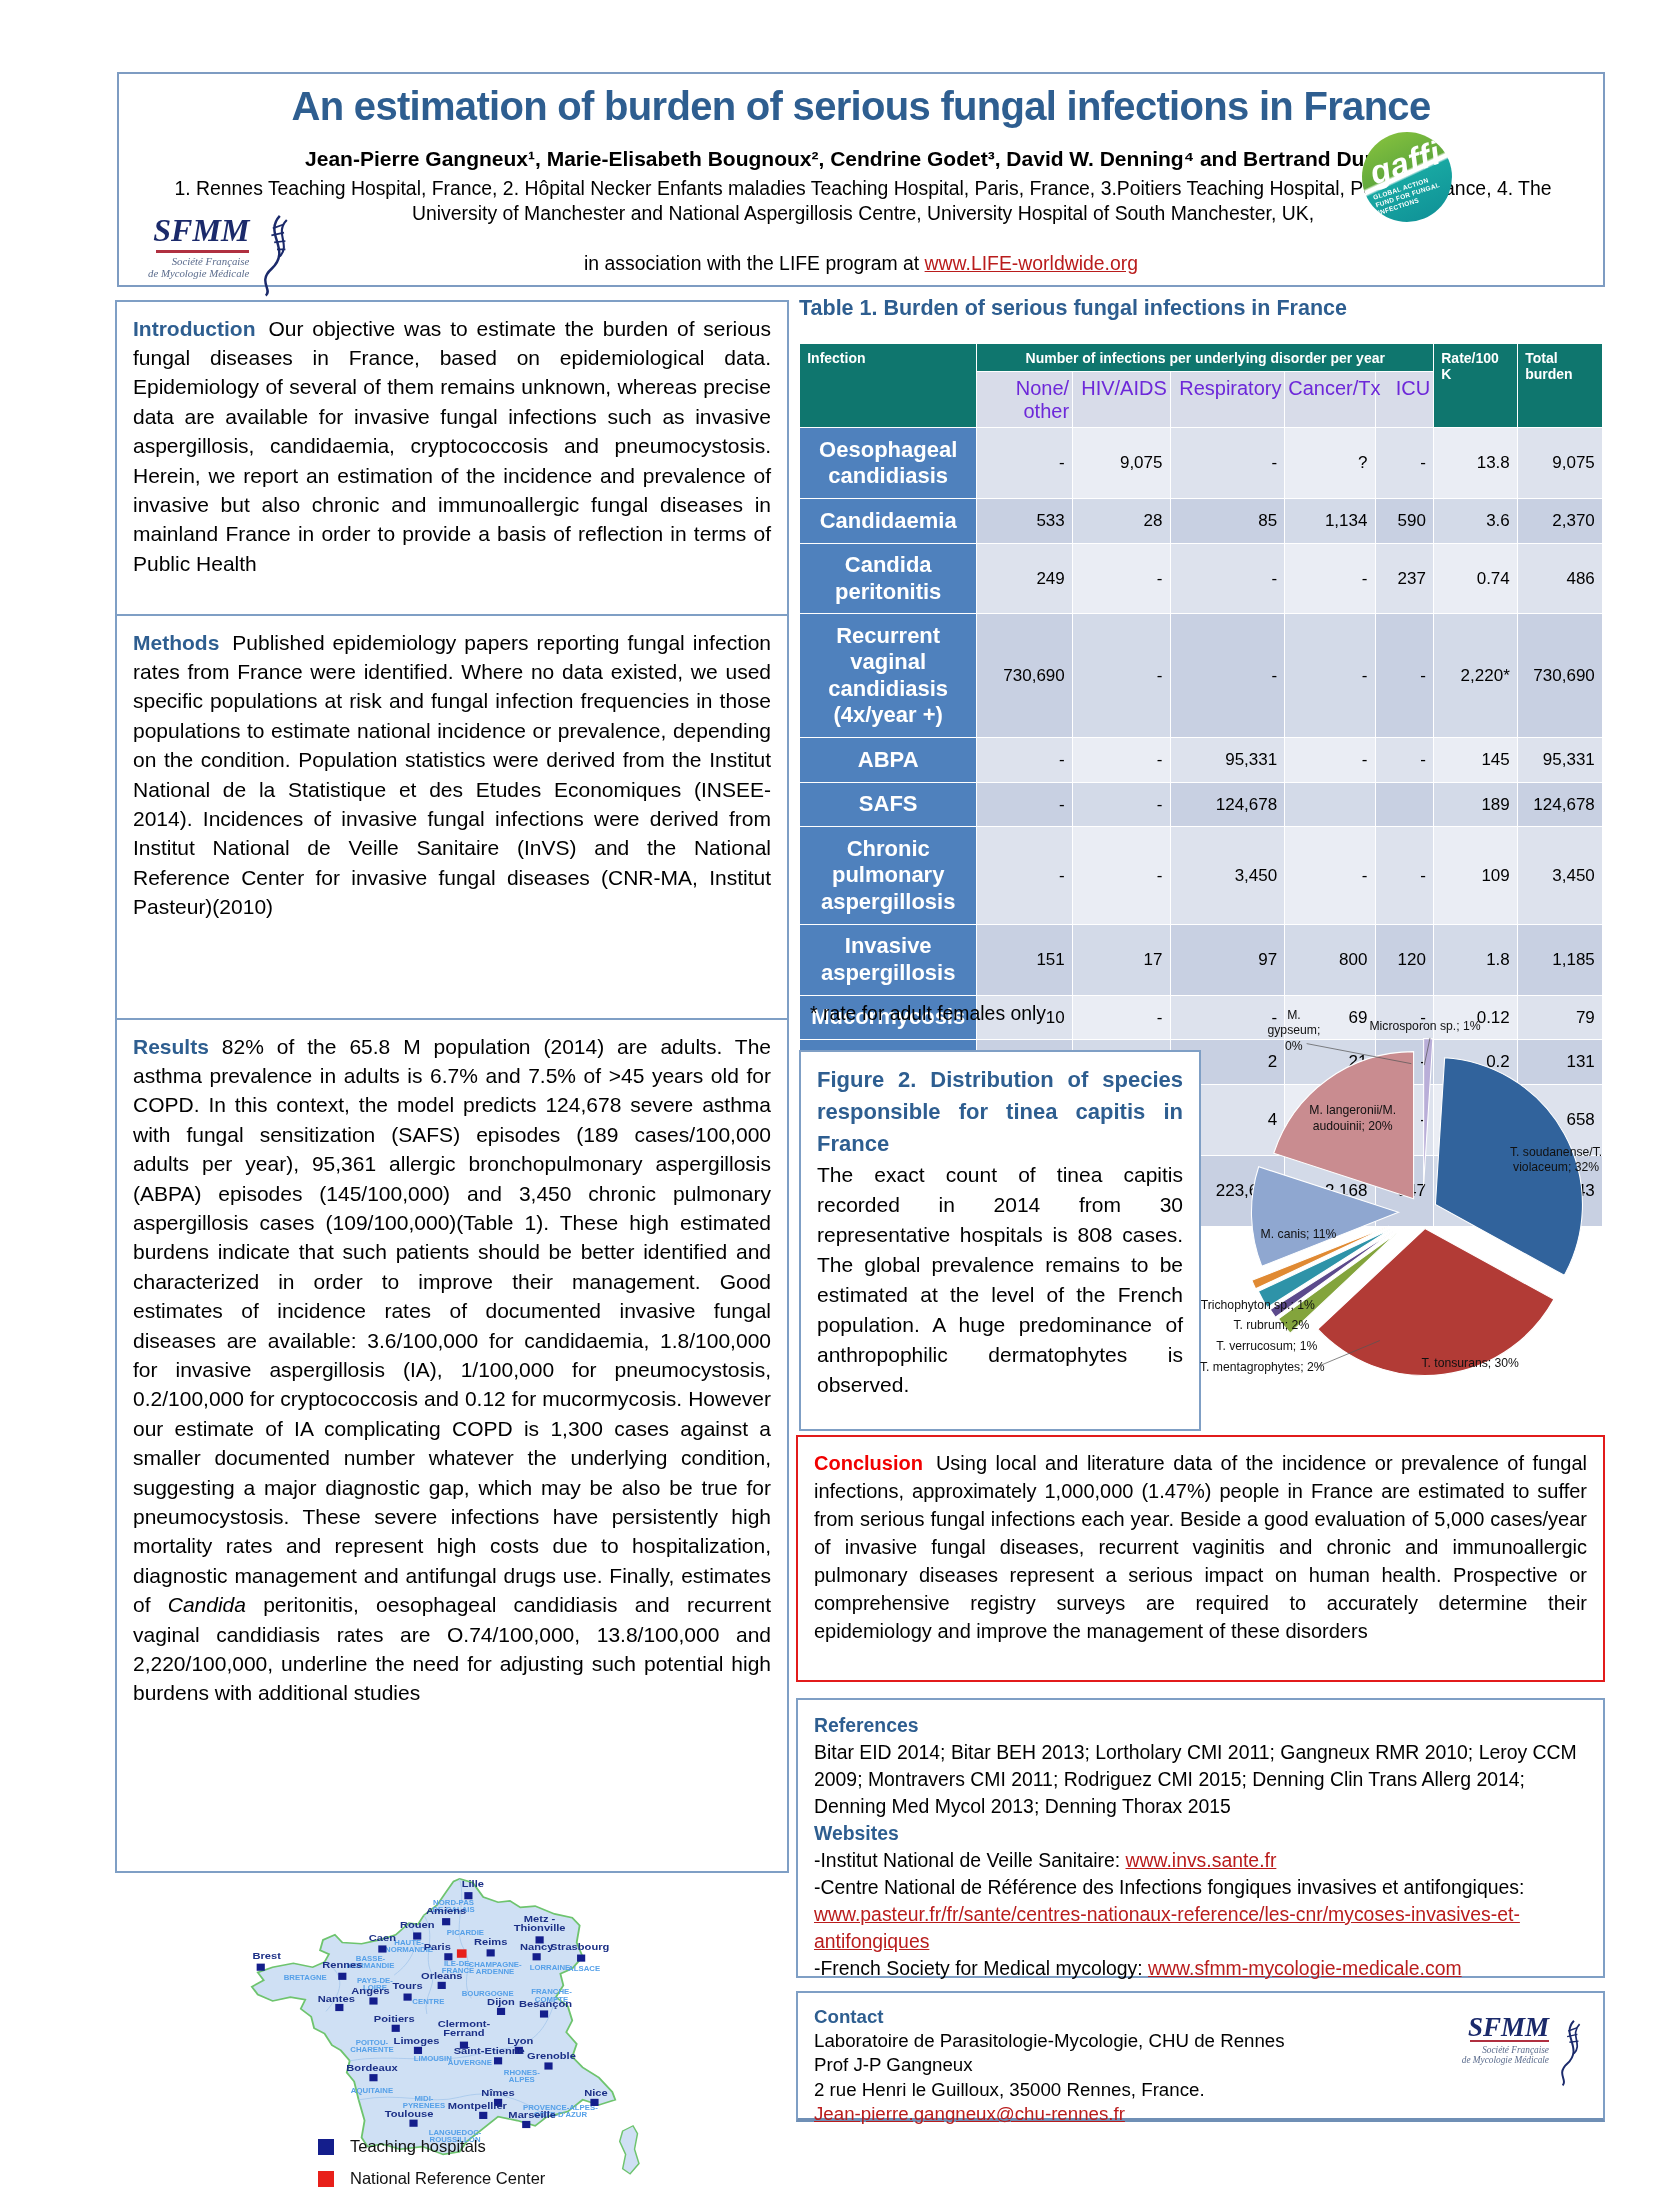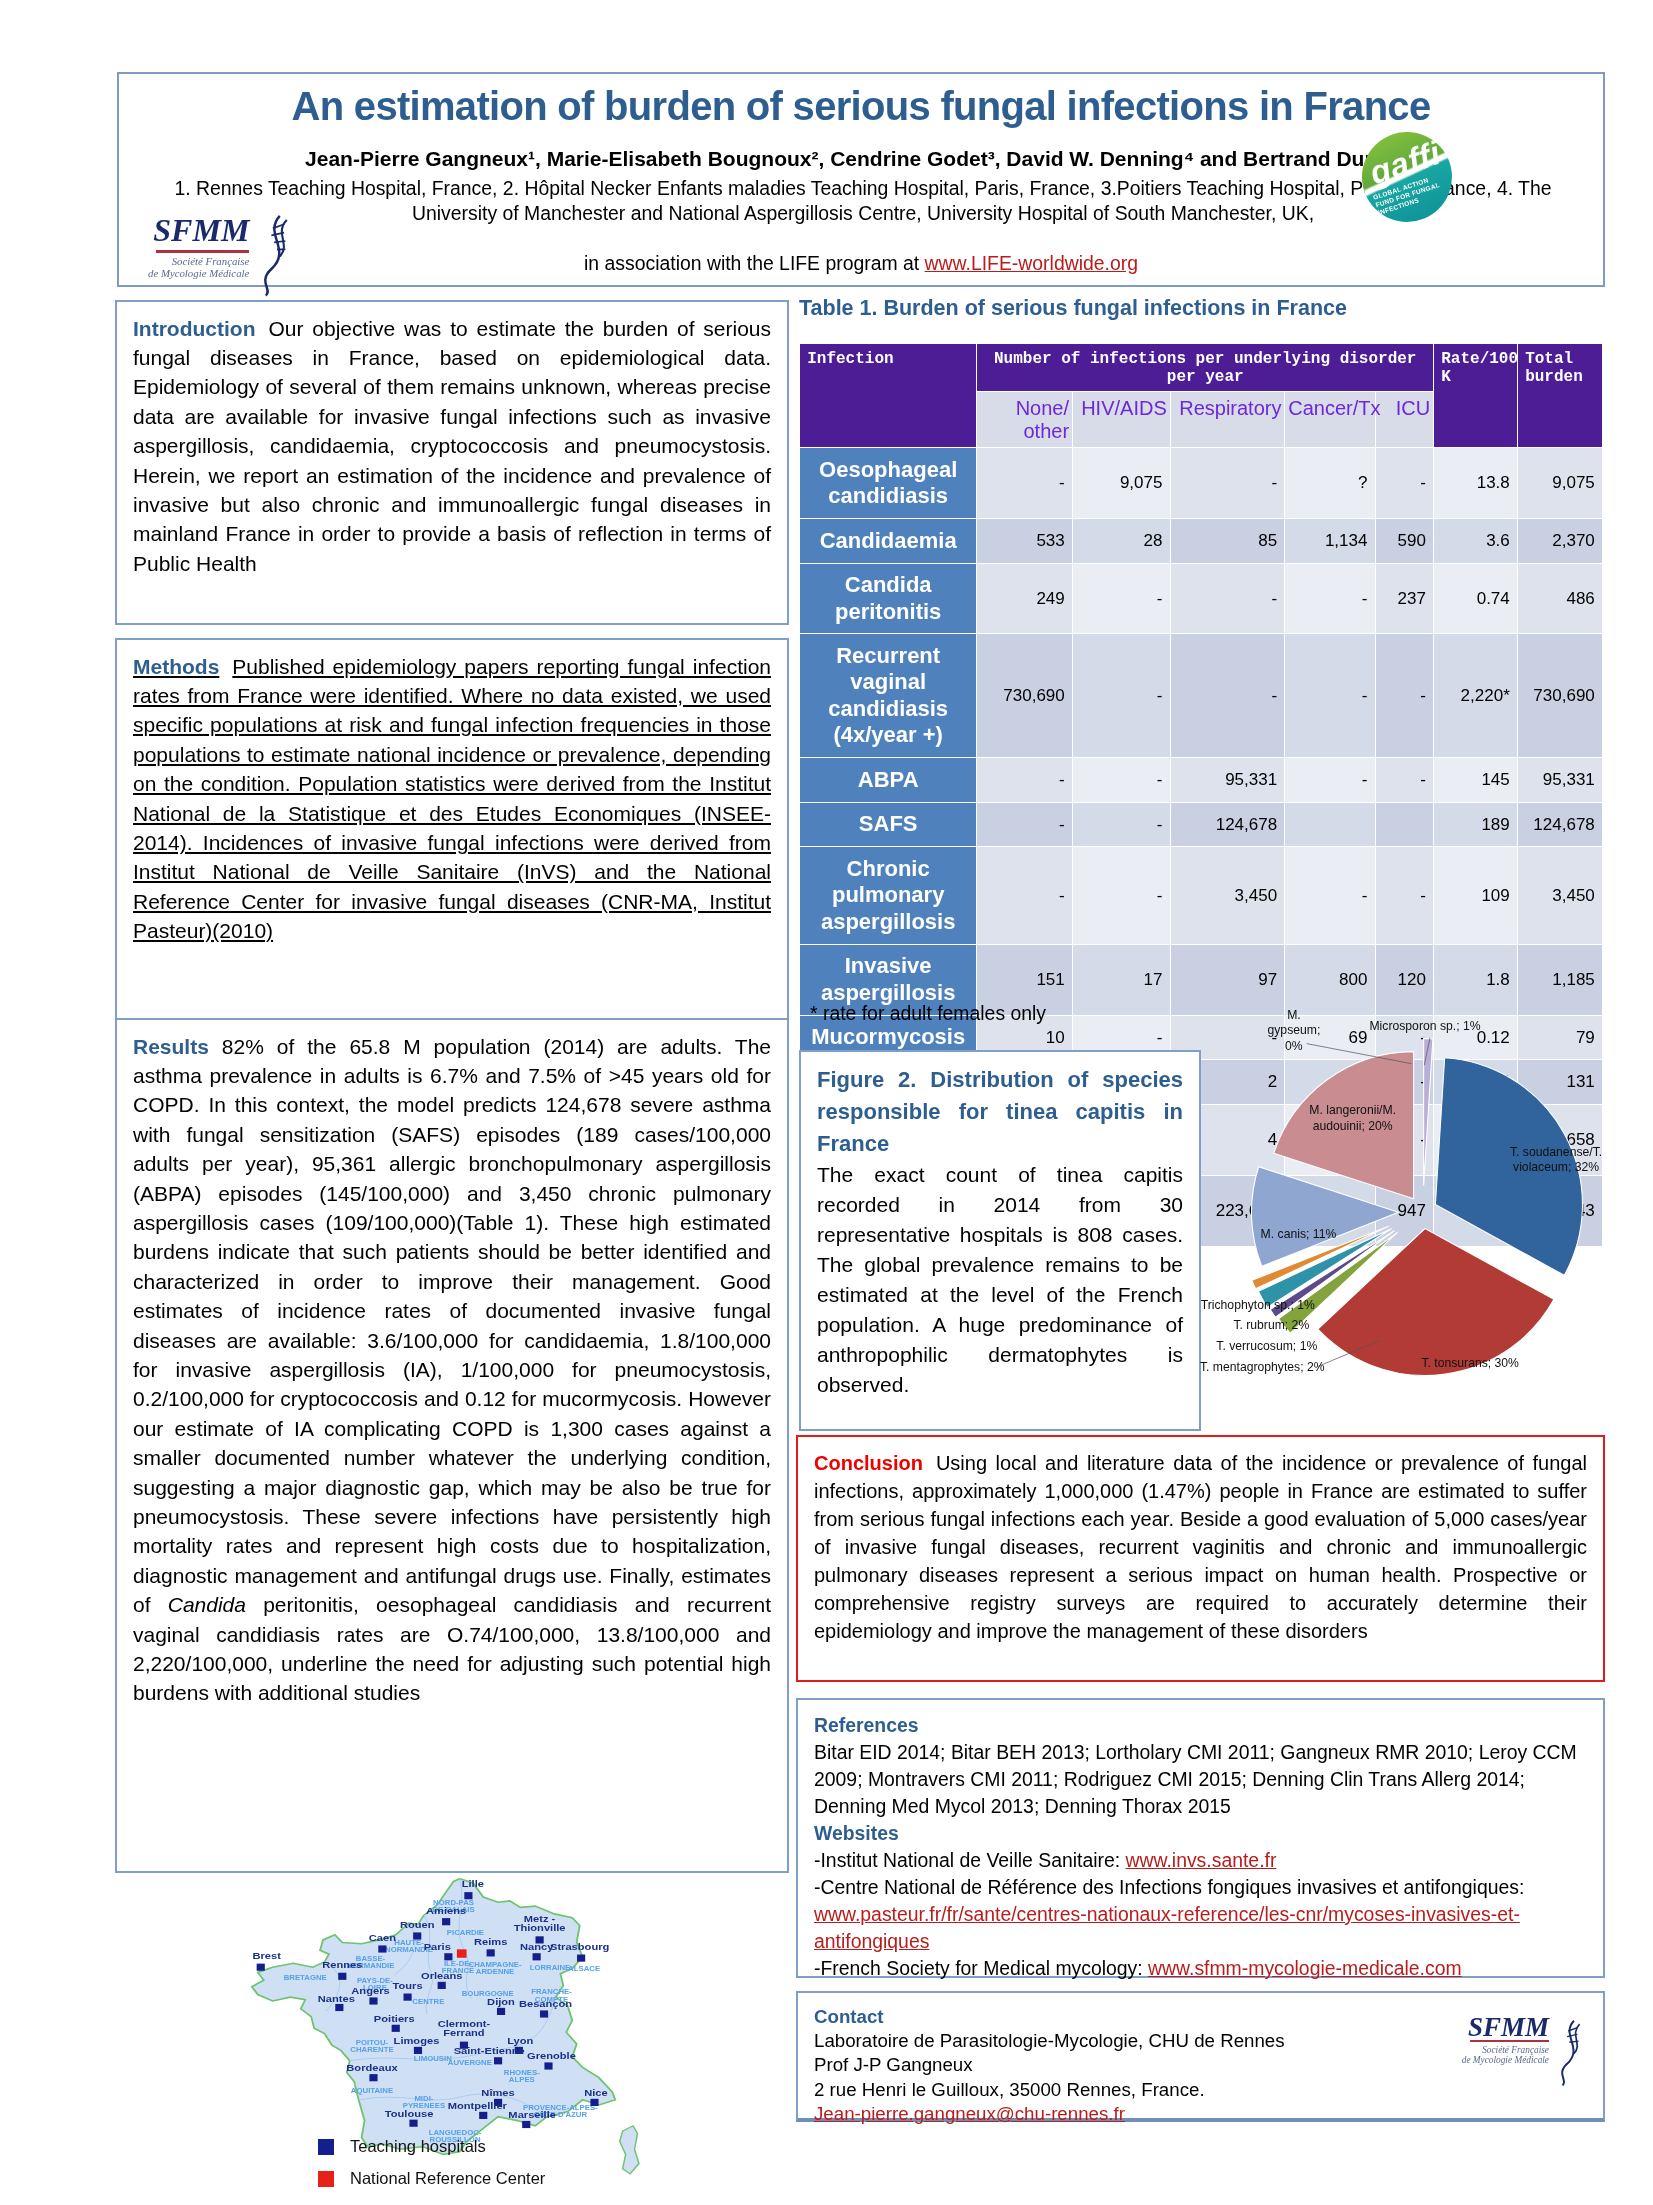--- a/index.html
+++ b/index.html
@@ -27,34 +27,34 @@
   #gaffi{left:1362px;top:132px;width:90px;height:90px;border-radius:50%;
          background:linear-gradient(155deg,#8CC63E 0%,#62A93C 44%,#ffffff 46%,#ffffff 49%,#18A7A2 51%,#0E8E95 100%);
          overflow:hidden;}
   #gaffi .gaffi-word{position:absolute;left:7.2px;top:11.5px;color:#fff;font-size:33px;font-weight:bold;font-style:italic;transform:rotate(-18deg);letter-spacing:0.7px;}
   #gaffi .gaffi-sub{position:absolute;left:11.5px;top:50px;width:75px;color:#fff;font-size:6.5px;font-weight:bold;line-height:1.2;transform:rotate(-18deg);letter-spacing:0.3px;}
   
   .box{border:2.2px solid #7F9FC5;background:#fff;padding:11.5px 16px;text-align:justify;font-size:21px;line-height:29.4px;color:#000;}
   .sec-head{font-weight:bold;color:#2E5E90;margin-right:13px;}
   .sec-head-red{font-weight:bold;color:#F10000;margin-right:13px;}
   #intro-box{left:115px;top:300px;width:674px;height:325px;}
-  #methods-box{left:115px;top:638px;width:674px;height:422px;text-decoration:underline;}
+  #methods-box{left:115px;top:614px;width:674px;height:422px;}
   #results-box{left:115px;top:1018px;width:674px;height:855px;}
   #figure1-box{left:799px;top:1050px;width:402px;height:381px;font-size:21px;line-height:30px;}
   #figure1-box .fig-head{display:block;font-weight:bold;color:#2E5E90;font-size:22px;line-height:32px;text-align:justify;}
   #conclusion-box{left:796px;top:1435px;width:809px;height:247px;border-color:#E21B1B;font-size:20px;line-height:28px;}
   #references-box{left:796px;top:1698px;width:809px;height:280px;font-size:19.4px;line-height:27px;text-align:left;}
   #contact-box{left:796px;top:1991px;width:809px;height:131px;font-size:18.7px;line-height:24.4px;text-align:left;border-bottom-width:4.3px;border-bottom-color:#6F8FB5;}
   .block-head{display:block;font-weight:bold;color:#2E5E90;text-align:left;}
   .ref-line{display:block;}
   
   #table-title{left:799px;top:296px;width:804px;font-size:21.5px;font-weight:bold;color:#2E5E90;}
   #burden-table{left:799px;top:343px;width:804px;border-collapse:collapse;table-layout:fixed;font-size:17px;}
   #burden-table th,#burden-table td{border:1.4px solid #fff;box-sizing:border-box;}
-  #burden-table .hdr{background:#4c1d95;color:#fff;font-weight:bold;font-size:16px;text-align:left;vertical-align:top;padding:5.7px 7.2px;font-family:Liberation Mono, monospace;}
+  #burden-table .hdr{background:#0f766e;color:#fff;font-weight:bold;font-size:14px;text-align:left;vertical-align:top;padding:5.7px 7.2px;}
   #burden-table .hdr-center{text-align:center;}
   #burden-table .sub{background:#D8DCE9;color:#6d28d9;font-weight:normal;font-size:20px;text-align:right;vertical-align:top;padding:4.3px 2.9px;}
   #burden-table .rowlab{background:#4F81BD;color:#ffffff;font-weight:bold;font-size:22px;text-align:center;vertical-align:middle;padding:8.6px 8.6px;line-height:1.2;}
   #burden-table td{text-align:right;vertical-align:middle;padding:7.2px 7.2px;}
   .c-ll{background:#EAEDF4;} .c-ld{background:#DDE2ED;} .c-dl{background:#D3DAE8;} .c-dd{background:#C8D0E2;}
   #table-footnote{left:810px;top:1002px;font-size:19.4px;color:#000;}
   
   #pie-wrap{left:1199px;top:1002px;width:452px;height:416px;}
   #pie-wrap svg{position:absolute;left:0;top:0;overflow:visible;}
   .pie-label{position:absolute;transform:translate(-50%,-50%);font-size:12.2px;color:#111;text-align:center;line-height:1.25;}

